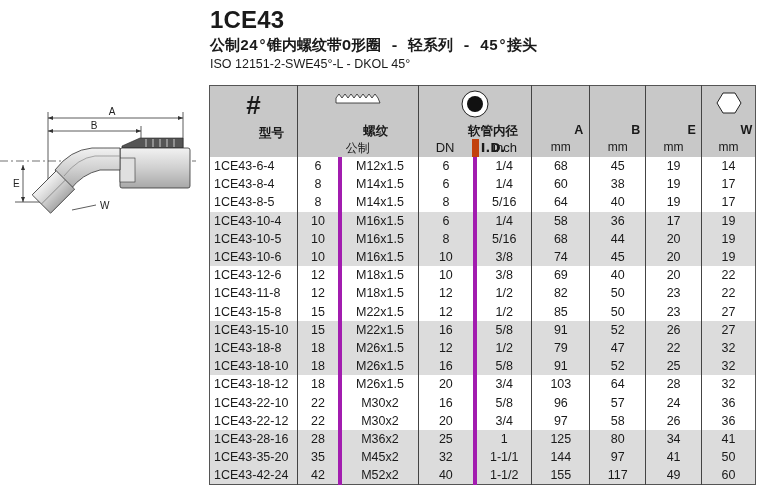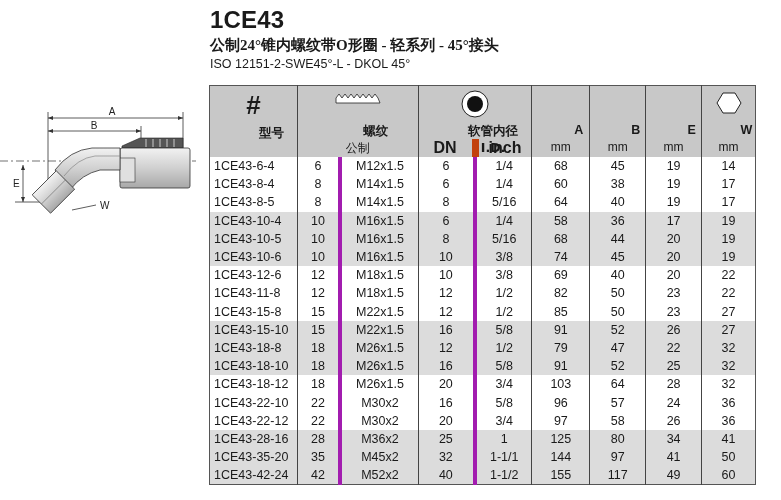--- a/index.html
+++ b/index.html
@@ -1,38 +1,38 @@
 <!DOCTYPE html>
 <html><head>
 <meta charset="utf-8">
 <style>
   html, body { margin: 0; padding: 0; background: #ffffff; }
   body { width: 781px; height: 500px; position: relative; overflow: hidden;
          font-family: "Liberation Sans", "DejaVu Sans", sans-serif; color: #1a1a1a; }
   .title { position: absolute; left: 210px; top: 6px; font-size: 24px; font-weight: bold; letter-spacing: 0.2px; }
-  .subtitle { position: absolute; left: 210px; top: 36px; font-size: 15px; font-weight: bold; font-family: Liberation Serif, serif; }
+  .subtitle { position: absolute; left: 210px; top: 36px; font-size: 15px; font-weight: bold; font-family: Liberation Mono, monospace; }
   .iso { position: absolute; left: 210px; top: 57px; font-size: 12.5px; }
 
   .diagram { position: absolute; left: 0; top: 90px; width: 206px; height: 140px; }
 
   table.spec { position: absolute; left: 209px; top: 85px; width: 547px;
     border-collapse: collapse; font-size: 12.5px; border: 1.5px solid #555; }
   table.spec th { background: #c8c8c8; font-weight: bold; padding: 0; vertical-align: bottom; }
   table.spec td { padding: 0; height: 18.2px; text-align: center; line-height: 18px; }
   table.spec tr.gray td { background: #dcdcdc; }
   table.spec tr.white td { background: #ffffff; }
   td.model { text-align: left !important; padding-left: 4px !important; }
   .vsep { border-left: 1.5px solid #444; }
   .thin { border-left: 4px solid #a21caf; }
   .hcell { height: 71px; position: relative; }
   .hicon { position: absolute; top: 6px; left: 0; right: 0; text-align: center; }
   .hlabel { position: absolute; left: 0; right: 0; top: 37px; text-align: center; font-size: 12.5px; font-family: "DejaVu Sans", sans-serif; font-weight: bold; margin-left: 36px; }
   .hunit { position: absolute; left: 0; right: 0; top: 54px; text-align: center; font-weight: normal; font-size: 12px; }
   .hash { font-size: 26px; font-weight: bold; line-height: 26px; }
-  .subsplit { position: absolute; left: 0; right: 0; top: 53px; height: 18px; display: flex; font-weight: bold; font-size: 16px; align-items: center; }
+  .subsplit { position: absolute; left: 0; right: 0; top: 53px; height: 18px; display: flex; font-weight: normal; font-size: 13px; align-items: center; }
   .subsplit span { flex: 1; text-align: center; line-height: 18px; }
   .subsplit span + span { border-left: 7px solid #c2410c; }
 </style>
 </head>
 <body>
 
 <div class="title">1CE43</div>
 <div class="subtitle">公制24°锥内螺纹带O形圈 - 轻系列 - 45°接头</div>
 <div class="iso">ISO 12151-2-SWE45°-L - DKOL 45°</div>
 

